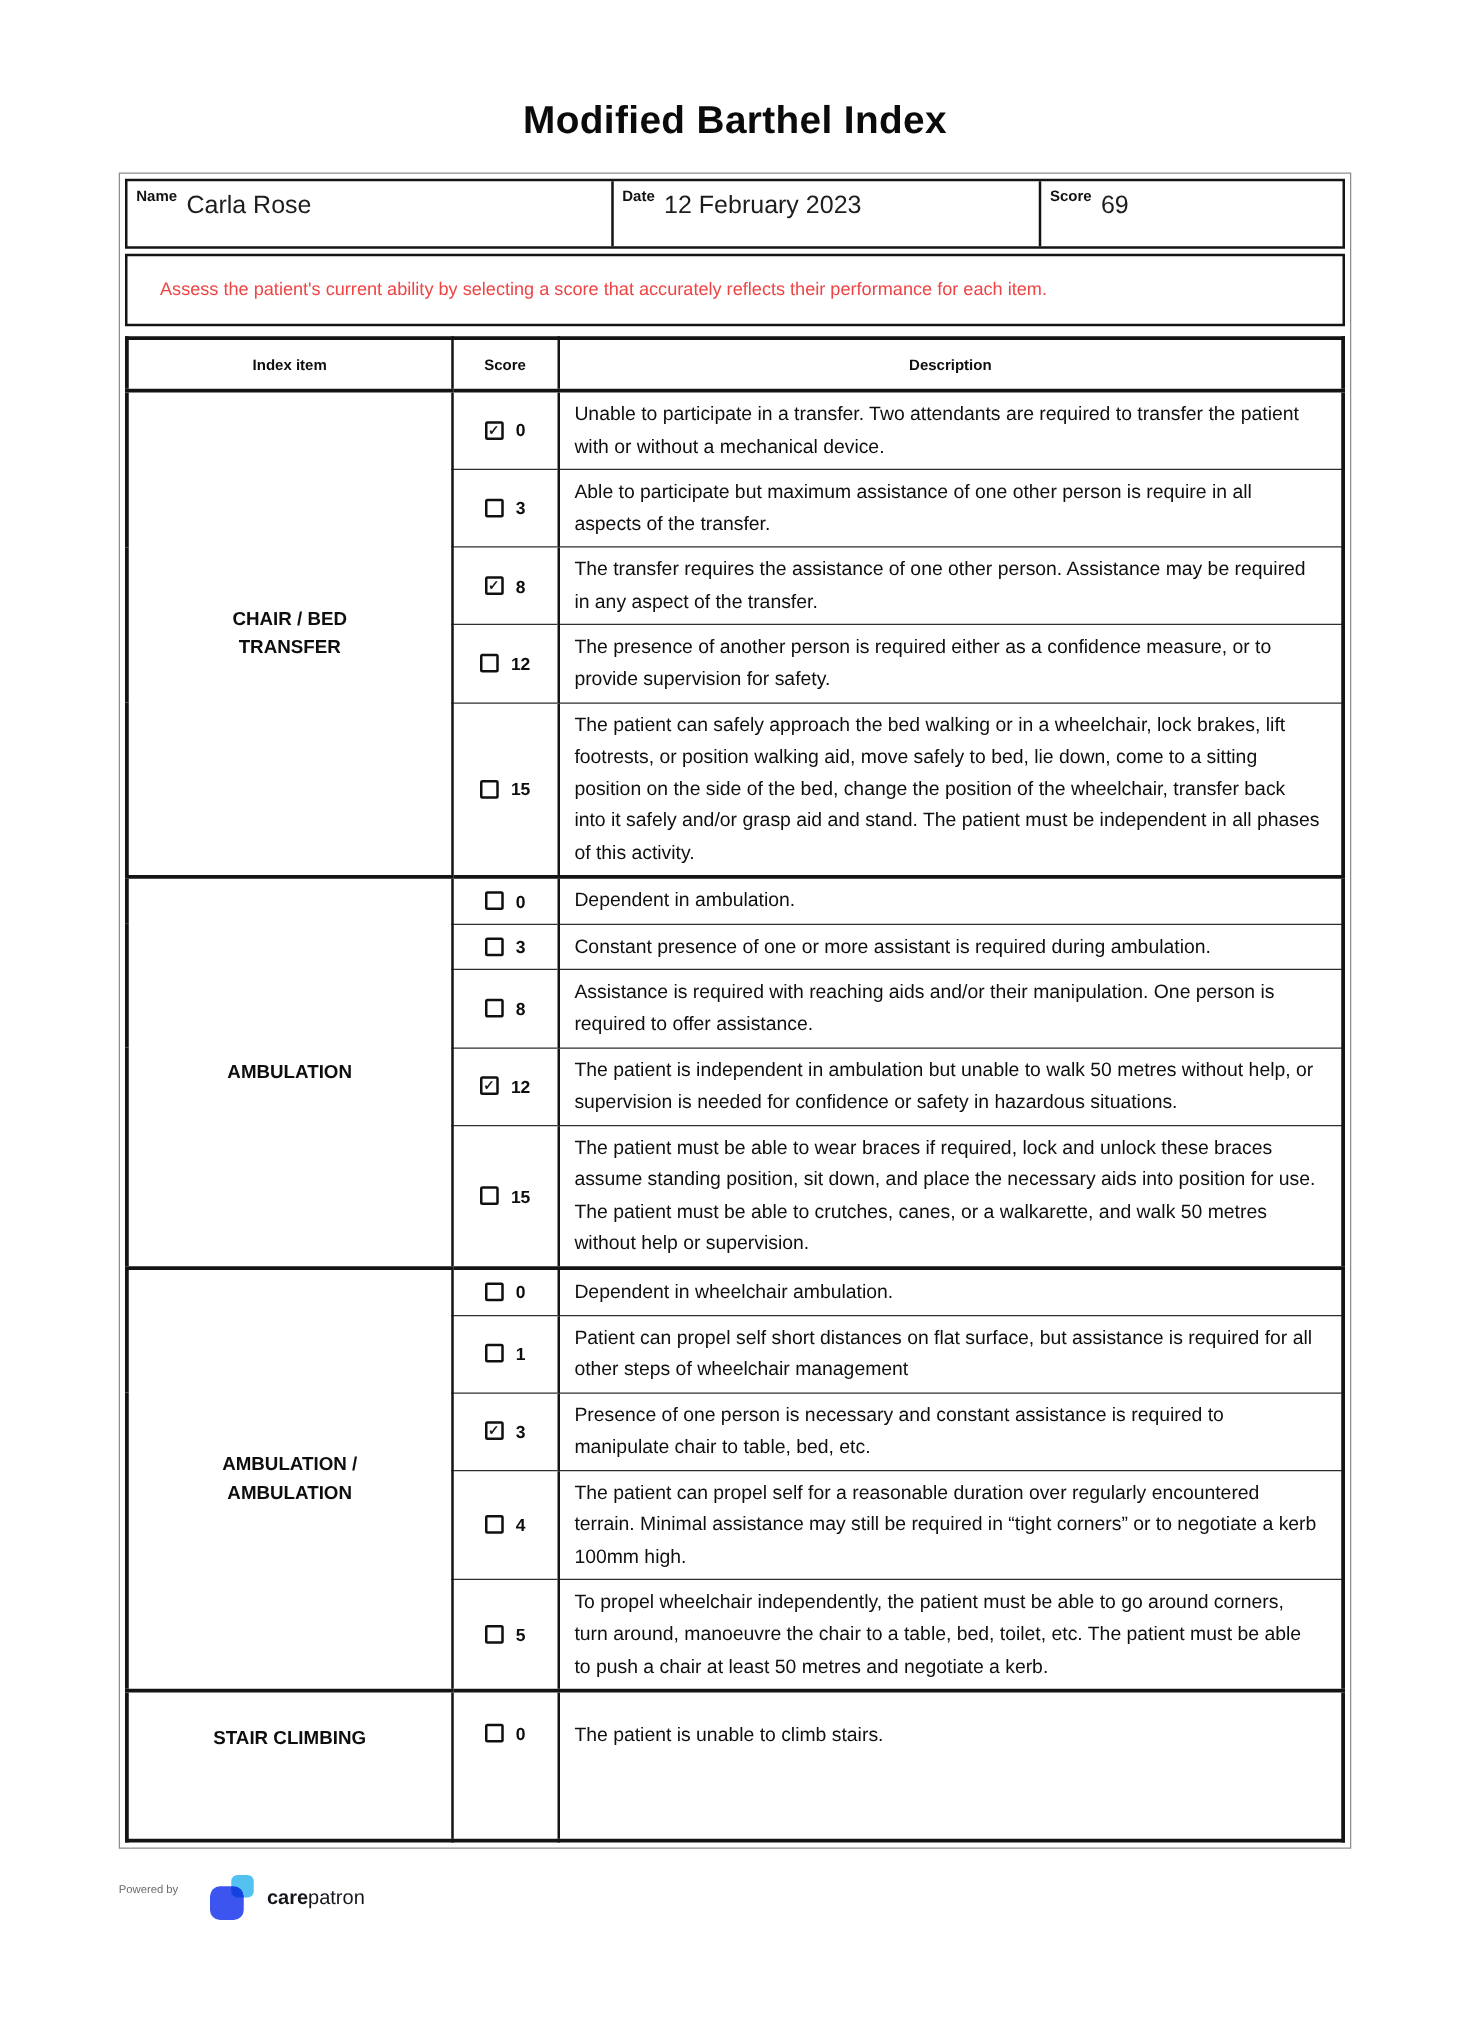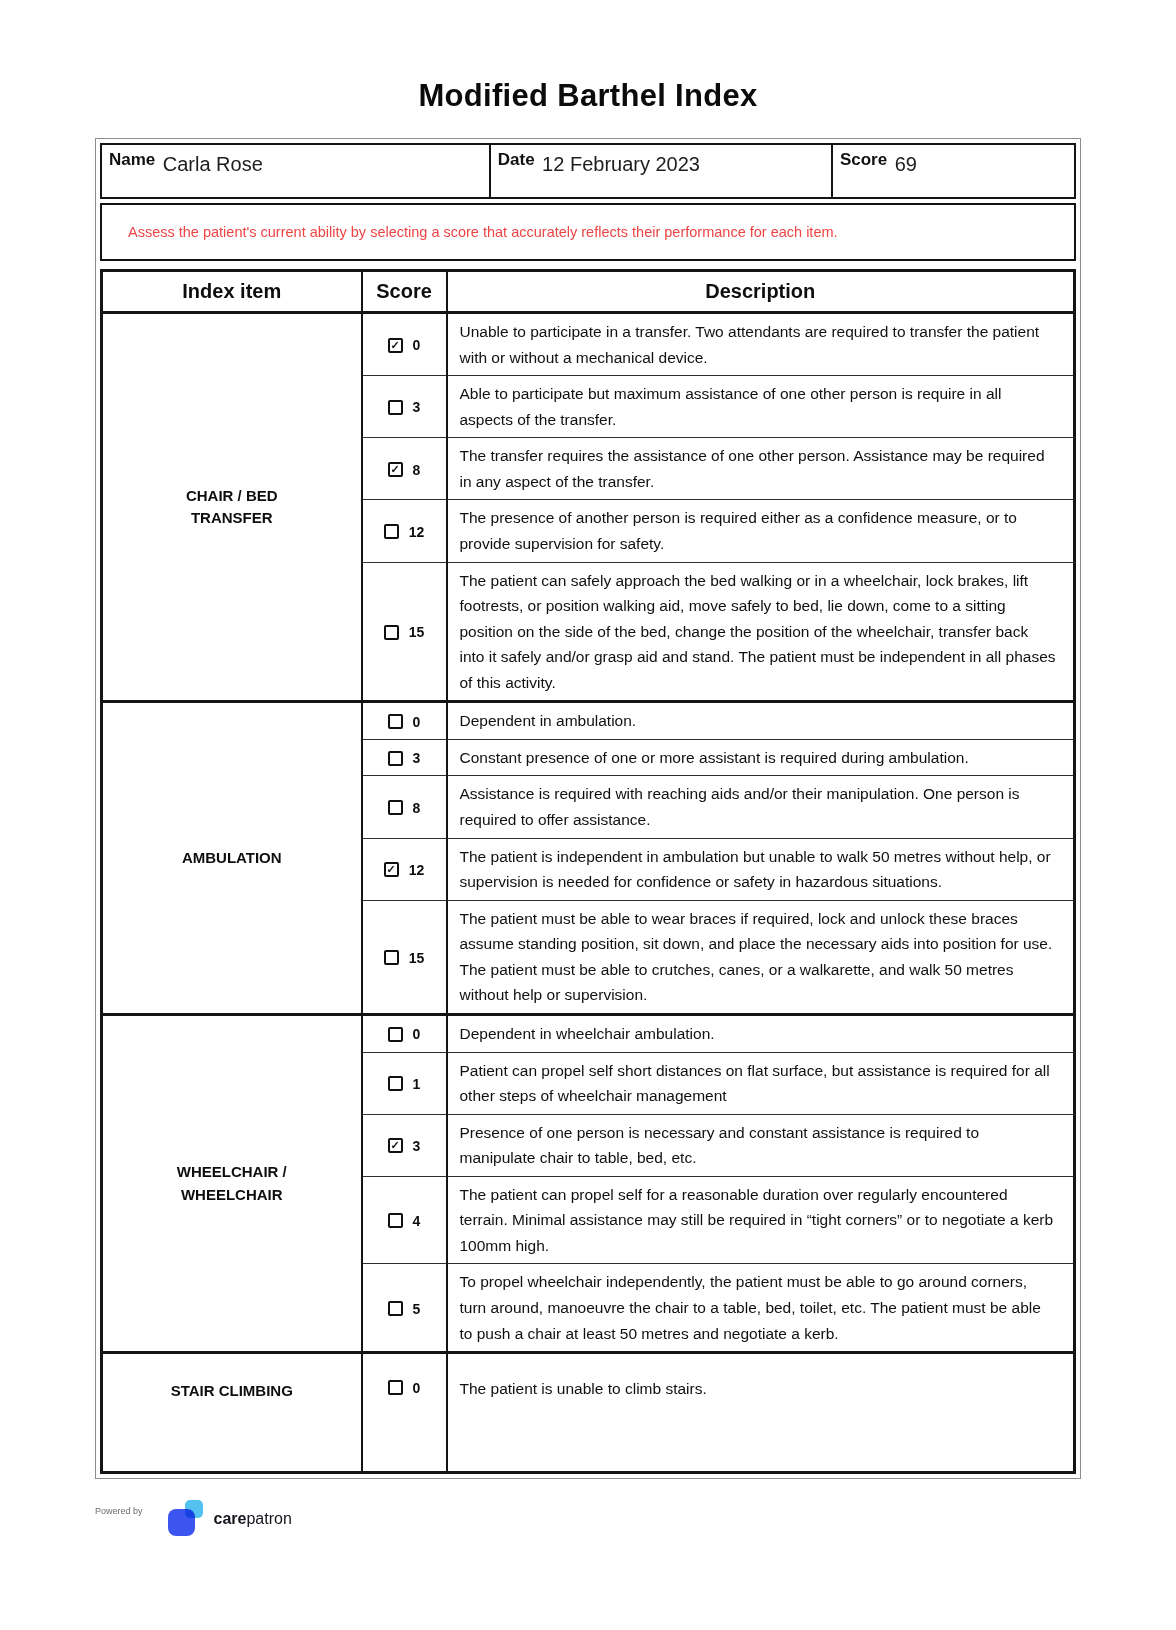--- a/index.html
+++ b/index.html
@@ -10,30 +10,30 @@
   .doc-title { text-align:center; font-size:31px; font-weight:700; margin:0; padding-top:78px; letter-spacing:.3px; color:#0b0b0b; }
 
   .form-outer { margin:24px 95px 0 95px; border:1px solid #8d8d8d; padding:4px; background:#fff; }
 
   
   .patient-row { display:flex; border:2px solid #141414; height:56px; }
   .pcell { padding:4px 6px 4px 7px; overflow:hidden; }
   .pcell-name  { width:40%; border-right:2px solid #141414; }
   .pcell-date  { width:35.2%; border-right:2px solid #141414; }
   .pcell-score { width:24.8%;border-radius:17px; }
-  .plabel { display:inline-block; vertical-align:top; font-size:17px; font-weight:700; margin-top:1px; }
+  .plabel { display:inline-block; vertical-align:top; font-size:12px; font-weight:700; margin-top:1px; }
   .pvalue { display:inline-block; vertical-align:top; font-size:20px; font-weight:400; color:#1d1d1d; margin-left:3px; margin-top:4px; }
 
   
   .instruction-box { border:2px solid #141414; margin-top:4px; height:58px; display:flex; align-items:center; padding:0 20px 0 26px; }
   .instruction-box p { margin:0; font-size:14.5px; color:#ef4444; }
 
   
   .index-table { border-collapse:collapse; width:100%; margin-top:8px; border:3px solid #141414; table-layout:fixed; }
-  .index-table th { font-size:20px; font-weight:700; height:42px; background:#fff; color:#0e0e0e; }
+  .index-table th { font-size:12px; font-weight:700; height:42px; background:#fff; color:#0e0e0e; }
   .col-item { width:260px; border-right:2px solid #141414; }
   .col-score{ width:85px;  border-right:2px solid #141414; }
   .col-desc { }
   .index-table td { border-top:1px solid #2e2e2e; }
   td.sec-top { border-top:3px solid #141414; }
   .item-cell { border-right:2px solid #141414; text-align:center; vertical-align:middle; font-weight:700; font-size:15px; color:#0e0e0e; }
   .sec-label { display:inline-block; max-width:150px; line-height:1.5; }
   .score-cell { border-right:2px solid #141414; text-align:center; vertical-align:middle; white-space:nowrap; }
   .checkbox { display:inline-flex; align-items:center; justify-content:center; width:15px; height:15px; border:2px solid #101010; border-radius:2px; background:#fff; font-size:11px; font-weight:700; color:#1c1c1c; vertical-align:middle; }
   .score-num { font-weight:700; font-size:14px; margin-left:10px; vertical-align:middle; color:#0e0e0e; }
@@ -126,21 +126,21 @@
           </tr>
           <tr>
             <td class="score-cell"><span class="checkbox checked">✓</span><span class="score-num">12</span></td>
             <td class="desc-cell">The patient is independent in ambulation but unable to walk 50 metres without help, or supervision is needed for confidence or safety in hazardous situations.</td>
           </tr>
           <tr>
             <td class="score-cell"><span class="checkbox"></span><span class="score-num">15</span></td>
             <td class="desc-cell">The patient must be able to wear braces if required, lock and unlock these braces assume standing position, sit down, and place the necessary aids into position for use. The patient must be able to crutches, canes, or a walkarette, and walk 50 metres without help or supervision.</td>
           </tr>
           <tr>
-            <td rowspan="5" class="item-cell sec-top"><span class="sec-label">WHEELCHAIR / WHEELCHAIR</span></td>
+            <td rowspan="5" class="item-cell sec-top"><span class="sec-label">AMBULATION / AMBULATION</span></td>
             <td class="score-cell sec-top"><span class="checkbox"></span><span class="score-num">0</span></td>
             <td class="desc-cell sec-top">Dependent in wheelchair ambulation.</td>
           </tr>
           <tr>
             <td class="score-cell"><span class="checkbox"></span><span class="score-num">1</span></td>
             <td class="desc-cell">Patient can propel self short distances on flat surface, but assistance is required for all other steps of wheelchair management</td>
           </tr>
           <tr>
             <td class="score-cell"><span class="checkbox checked">✓</span><span class="score-num">3</span></td>
             <td class="desc-cell">Presence of one person is necessary and constant assistance is required to manipulate chair to table, bed, etc.</td>

